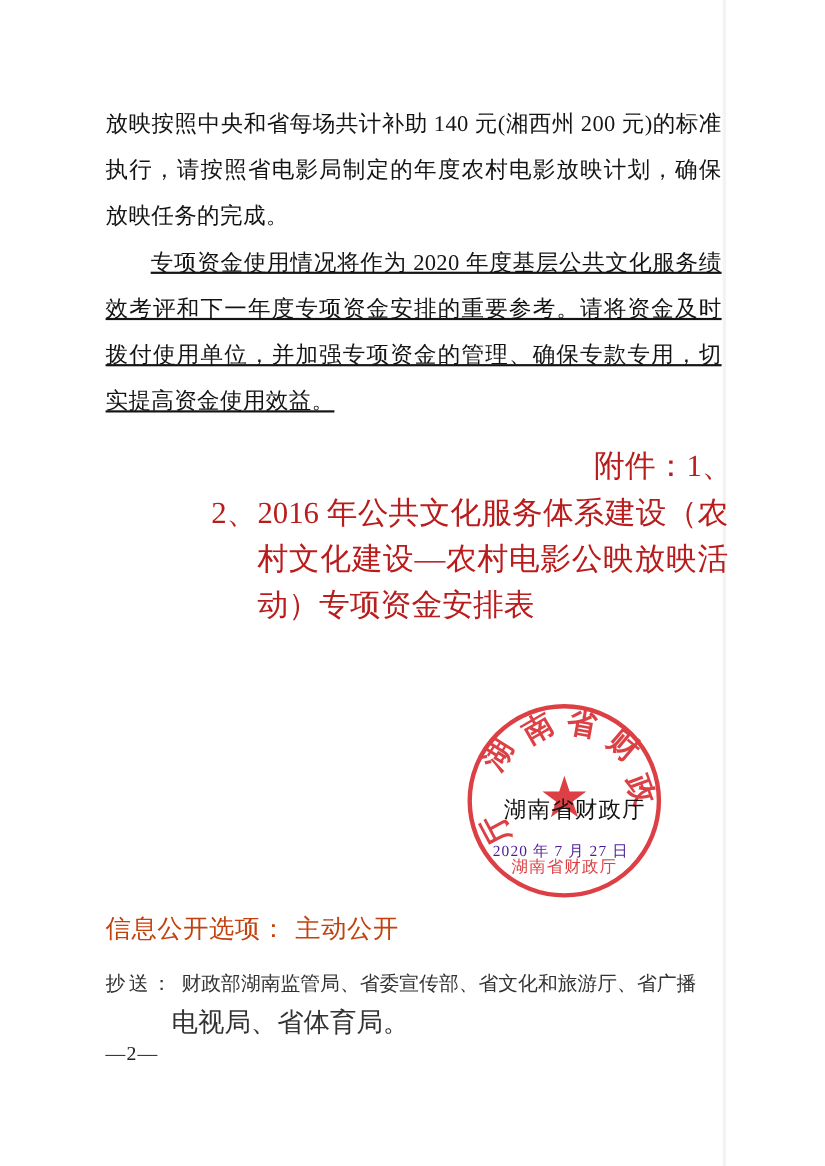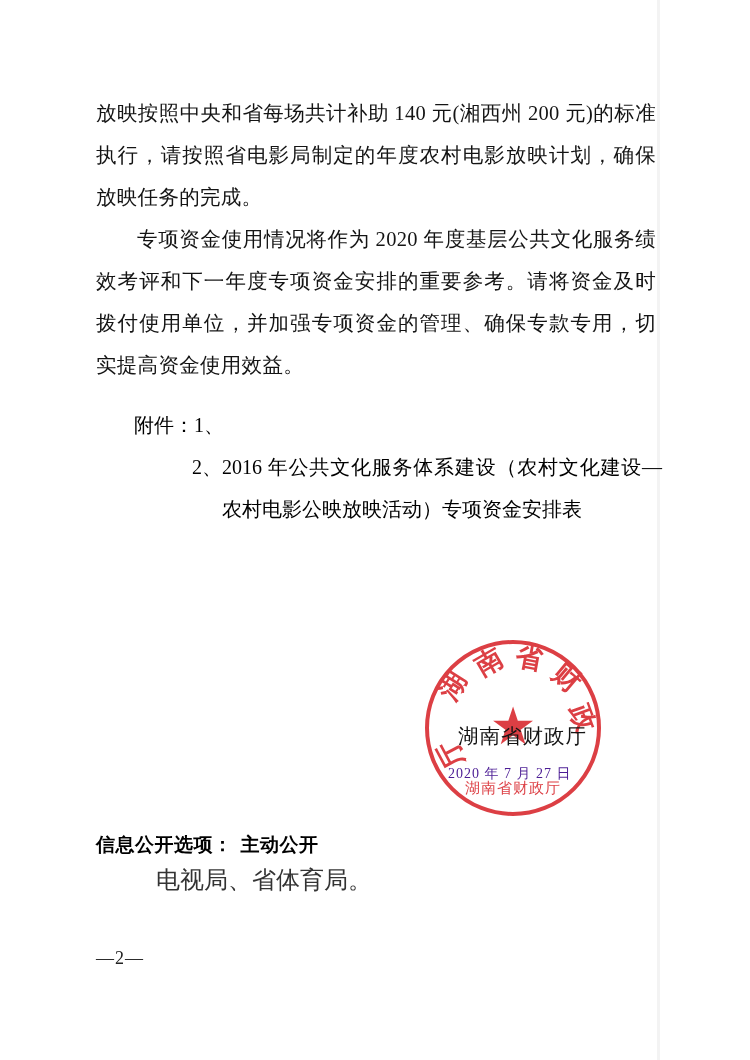--- a/index.html
+++ b/index.html
@@ -32,34 +32,36 @@
     margin: 0 0 0 0;
     font-size: 20.5px;
     line-height: 42px;
     letter-spacing: 0.3px;
     text-align: justify;
     text-justify: inter-ideograph;
     color: #141414;
   }
   p.indent {
     text-indent: 2em;
+    text-decoration: underline;
   }
 
   
   .attach-block {
     position: absolute;
     left: 96px;
     top: 404px;
     width: 570px;
   }
   .attach-row {
     display: flex;
-    font-size: 20px;
+    font-size: 28px;
     line-height: 42px;
-    color: #000000;
+    color: #b91c1c;
+    justify-content: flex-end;
   }
   .attach-label {
     flex: 0 0 auto;
     padding-left: 38px;
   }
   .attach-text {
     flex: 1 1 auto;
     text-align: justify;
     text-justify: inter-ideograph;
   }
@@ -139,25 +141,24 @@
   }
 
   
   .footer-block {
     position: absolute;
     left: 96px;
     top: 828px;
     width: 570px;
   }
   .disclosure {
-    font-size: 19px;
+    font-size: 23px;
     line-height: 34px;
-    color: #000000;
+    color: #c2410c;
     letter-spacing: 0.5px;
-    font-weight: bold;
   }
   .disclosure .label { }
   .disclosure .value { margin-left: 8px; }
 
   .cc {
     margin-top: 14px;
     font-size: 18px;
     line-height: 36px;
     color: #333333;
     display: flex;
@@ -240,18 +241,22 @@
       <div class="seal-bottom">湖南省财政厅</div>
     </div>
     <div class="issuer">湖南省财政厅</div>
     <div class="date">2020 年 7 月 27 日</div>
   </div>
 
   <div class="footer-block">
     <div class="disclosure">
       <span class="label">信息公开选项：</span><span class="value">主动公开</span>
     </div>
+    <div class="cc">
+      <div class="cc-label">抄送：</div>
+      <div class="cc-text">财政部湖南监管局、省委宣传部、省文化和旅游厅、省广播</div>
+    </div>
     <div class="cc-line2">电视局、省体育局。</div>
   </div>
 
   <div class="page-number">—2—</div>
 
 </div>
 
 </body></html>

